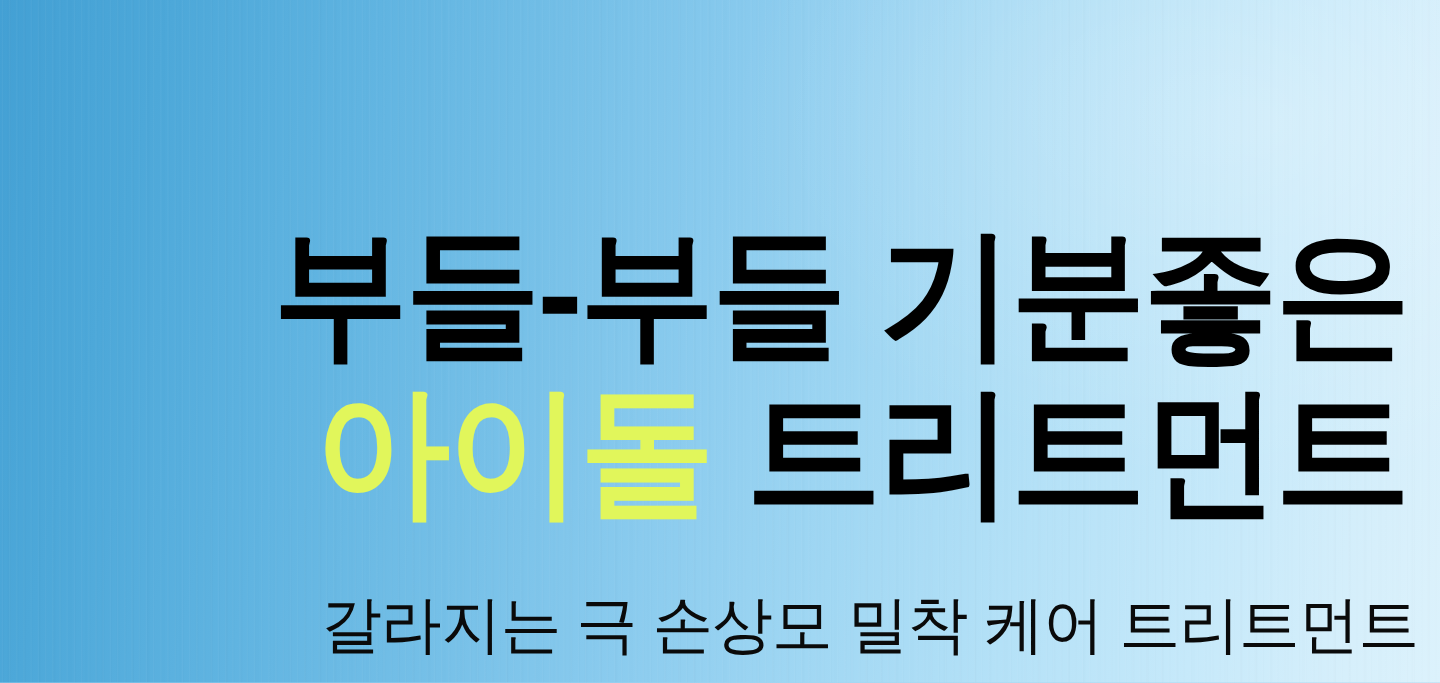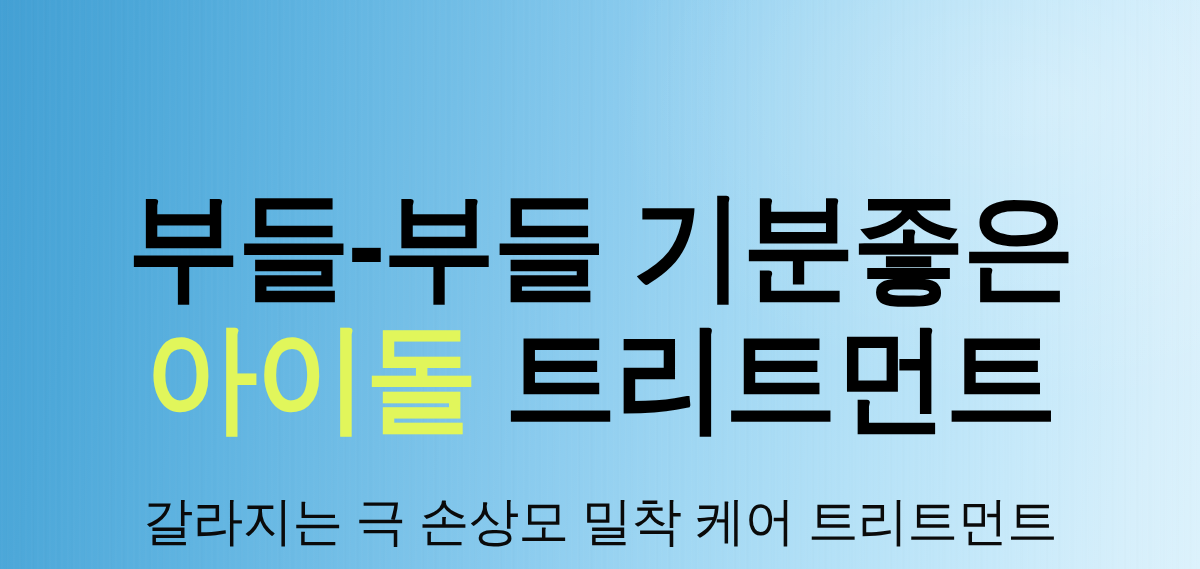--- a/index.html
+++ b/index.html
@@ -62,21 +62,21 @@
       radial-gradient(ellipse 620px 420px at 88% 18%,
         rgba(255,255,255,0.30) 0%,
         rgba(255,255,255,0.10) 45%,
         rgba(255,255,255,0) 72%);
   }
 
   #content {
     position: absolute;
     inset: 0;
     z-index: 3;
-    text-align: center;
+    text-align: right;
   }
 
   .headline {
     position: absolute;
     left: 0;
     right: 0;
     color: #000000;
     font-weight: 700;
     line-height: 1;
     white-space: nowrap;

